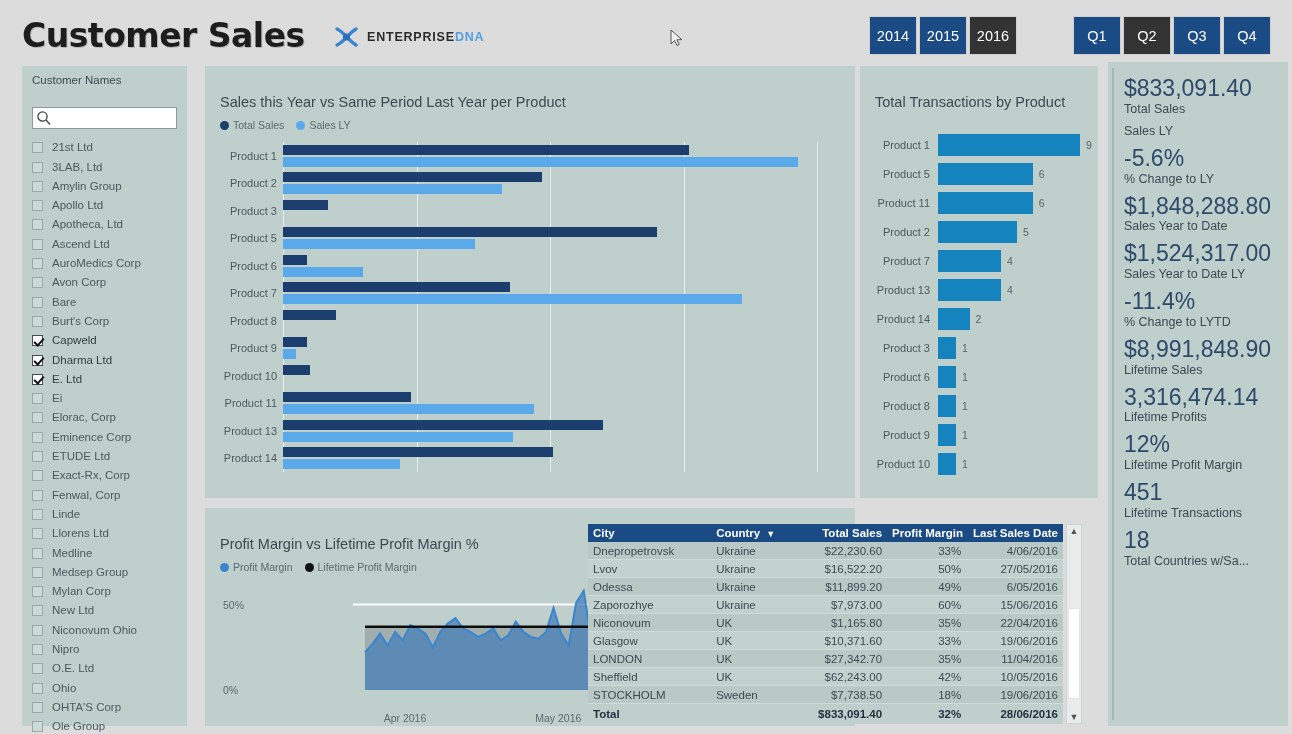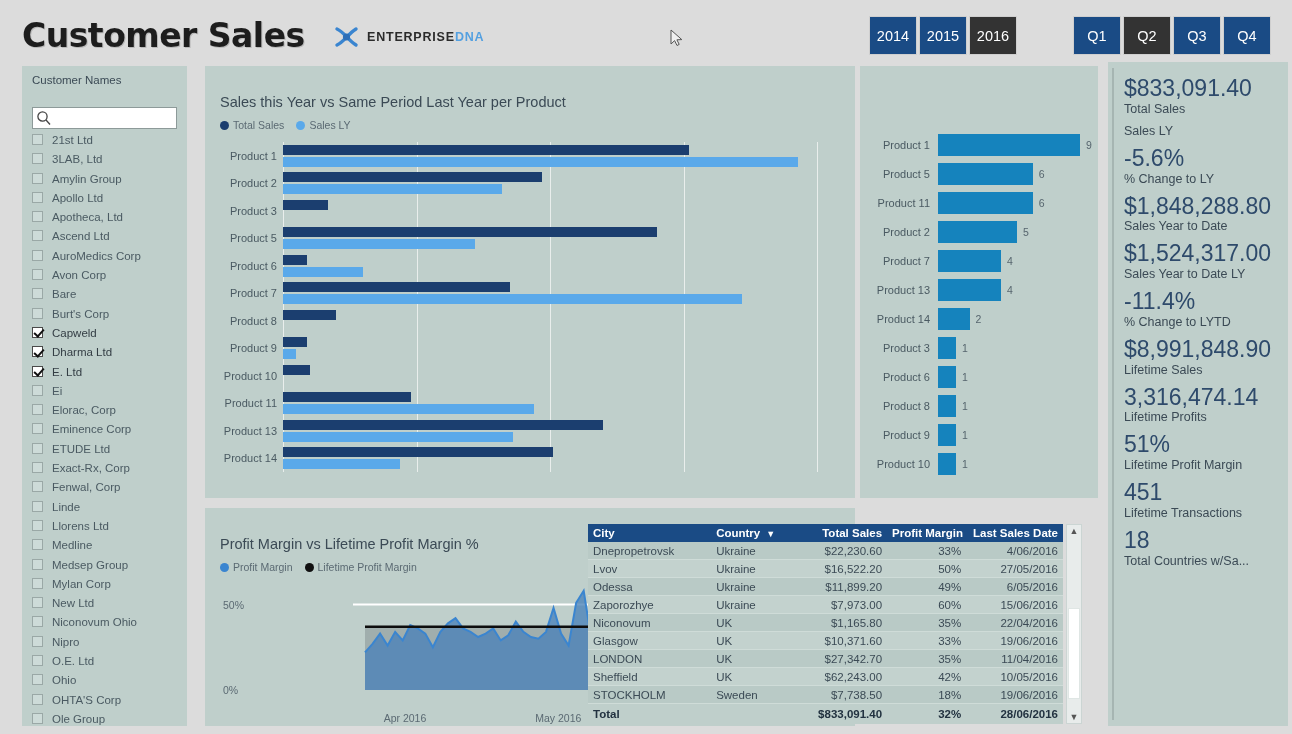--- a/index.html
+++ b/index.html
@@ -45,21 +45,21 @@
   #customer-search{
     height:22px; background:#ffffff; border:1px solid #8d9a99;
     display:flex; align-items:center; padding-left:2px; margin-bottom:5px;
   }
   #customer-search .mag{ width:18px; height:18px; flex:0 0 18px; }
   #customer-search input{
     border:0; outline:0; width:100%; height:18px;
     font-family:"Liberation Sans", sans-serif; font-size:11px; background:transparent;
   }
   #customer-list{ height:600px; overflow:hidden; }
-  .cust-item{ display:flex; align-items:flex-start; height:19.3px; cursor:pointer; }
+  .cust-item{ display:flex; align-items:flex-end; height:19.3px; cursor:pointer; }
   .cust-box{
     width:11px; height:11px; flex:0 0 11px; margin-right:9px;
     border:1px solid #9aa8a6; background:#cddbd8;
     position:relative;
   }
   .cust-item.checked .cust-box{ background:#ffffff; border:1px solid #4a4a4a; }
   .cust-item.checked .cust-box:after{
     content:""; position:absolute; left:2.5px; top:-0.5px;
     width:4px; height:8px; border:solid #111; border-width:0 2px 2px 0;
     transform:rotate(42deg);
@@ -373,20 +373,21 @@
       <div class="cat-label" style="top: 298.75px; right: 578px;">Product 13</div>
       <div class="bar ty" style="left: 78px; top: 287.75px; width: 320.4px;"></div>
       <div class="bar ly" style="left: 78px; top: 299.75px; width: 229.62px;"></div>
       <div class="cat-label" style="top: 326.25px; right: 578px;">Product 14</div>
       <div class="bar ty" style="left: 78px; top: 315.25px; width: 269.67px;"></div>
       <div class="bar ly" style="left: 78px; top: 327.25px; width: 117.48px;"></div>
     </div>
 </div>
 
 <div id="trans-panel" class="panel">
+  <div class="panel-title">Total Transactions by Product</div>
   <div id="trans-plot">
       <div class="tcat" style="top: 20.5px;">Product 1</div>
       <div class="tbar" style="top: 9.5px; width: 142px;"></div>
       <div class="tval" style="left: 226px; top: 20.5px;">9</div>
       <div class="tcat" style="top: 49.5px;">Product 5</div>
       <div class="tbar" style="top: 38.5px; width: 94.6667px;"></div>
       <div class="tval" style="left: 178.667px; top: 49.5px;">6</div>
       <div class="tcat" style="top: 78.5px;">Product 11</div>
       <div class="tbar" style="top: 67.5px; width: 94.6667px;"></div>
       <div class="tval" style="left: 178.667px; top: 78.5px;">6</div>
@@ -543,21 +544,21 @@
     <div class="kpi-value">$1,848,288.80</div>
     <div class="kpi-label">Sales Year to Date</div>
     <div class="kpi-value">$1,524,317.00</div>
     <div class="kpi-label">Sales Year to Date LY</div>
     <div class="kpi-value">-11.4%</div>
     <div class="kpi-label">% Change to LYTD</div>
     <div class="kpi-value">$8,991,848.90</div>
     <div class="kpi-label">Lifetime Sales</div>
     <div class="kpi-value">3,316,474.14</div>
     <div class="kpi-label">Lifetime Profits</div>
-    <div class="kpi-value">51%</div>
+    <div class="kpi-value">12%</div>
     <div class="kpi-label">Lifetime Profit Margin</div>
     <div class="kpi-value">451</div>
     <div class="kpi-label">Lifetime Transactions</div>
     <div class="kpi-value">18</div>
     <div class="kpi-label">Total Countries w/Sa...</div>
   </div>
 
 <span class="cursor">
   <svg viewBox="0 0 14 18" width="14" height="18">
     <path d="M1 1 L1 15 L4.6 11.6 L7 16.5 L9.2 15.4 L6.9 10.8 L11.8 10.6 Z" fill="#f0f0f0" stroke="#555" stroke-width="1"></path>

